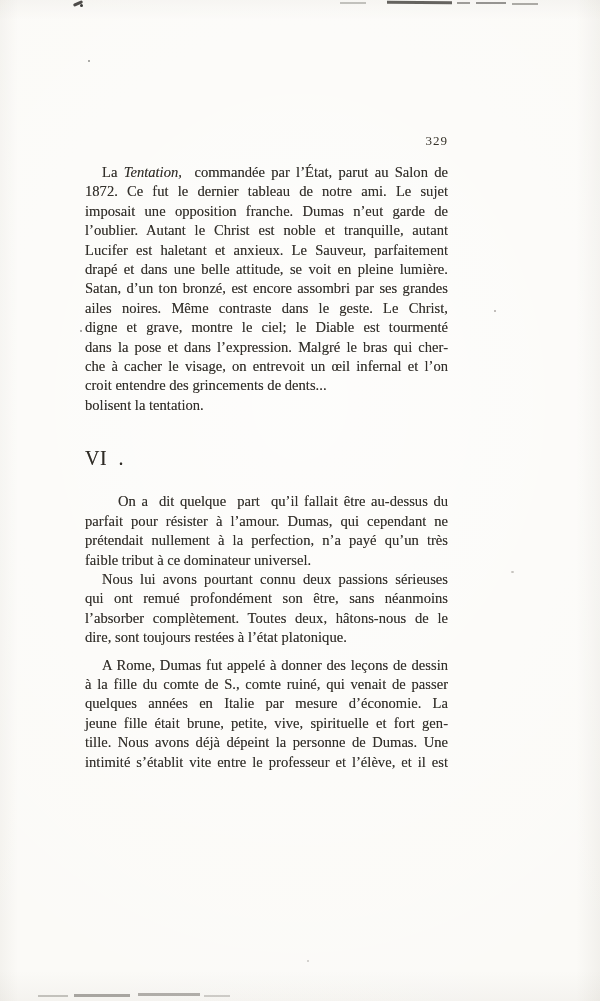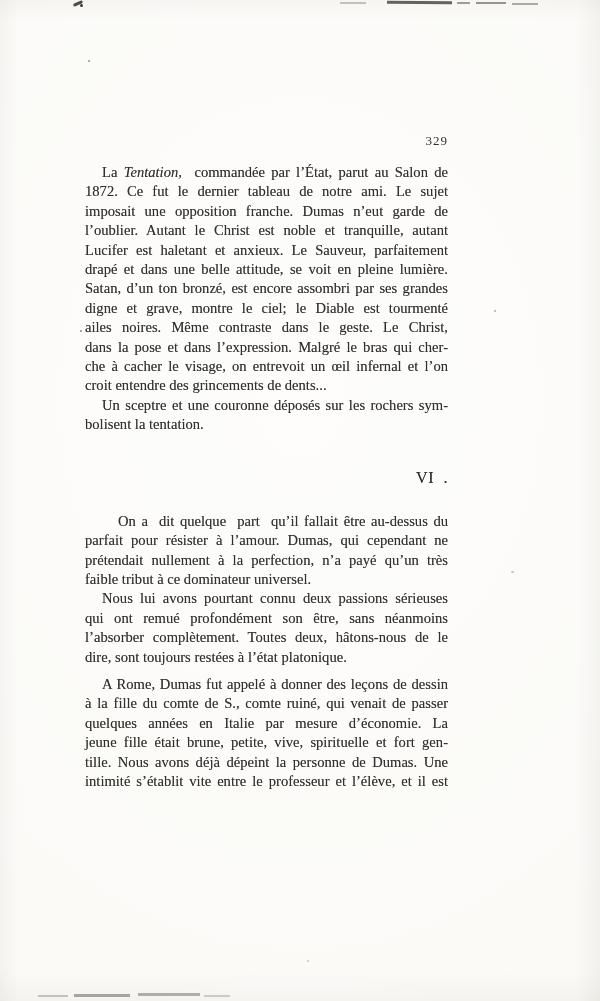--- a/index.html
+++ b/index.html
@@ -24,21 +24,21 @@
   .bodytext{
     position:absolute;left:85px;top:163px;width:363px;
     font-size:14.6px;line-height:19.4px;
     text-shadow:0 0 0.5px rgba(51,48,43,0.5);
   }
   .para{width:363px;}
   .line{height:19.4px;white-space:nowrap;}
   .fit{display:inline-block;white-space:pre;transform-origin:0 60%;text-align:right;}
   .fit i{font-style:italic;}
   .sec-heading{
-    text-align:right;font-size:16px;letter-spacing:0.6px;white-space:pre;
+    text-align:left;font-size:20px;letter-spacing:0.6px;white-space:pre;
     margin-top:34px;margin-bottom:24px;height:19.4px;line-height:19.4px;color:#2f2c26;
   }
   .art{position:absolute;}
 </style>
 </head>
 <body>
 
 <div class="page">
 
   <div class="header">
@@ -47,28 +47,27 @@
 
   <div class="bodytext" id="bodytext">
       <div class="para">
         <div class="line" style="padding-left: 17px;"><span class="fit" style="word-spacing: 2.61285px;"><span>La </span><i>Tentation,</i><span>  commandée par l’État, parut au Salon de</span></span></div>
         <div class="line"><span class="fit" style="word-spacing: 5.50156px;"><span>1872. Ce fut le dernier tableau de notre ami. Le sujet</span></span></div>
         <div class="line"><span class="fit" style="word-spacing: 5.65402px;"><span>imposait une opposition franche. Dumas n’eut garde de</span></span></div>
         <div class="line"><span class="fit" style="word-spacing: 5.14844px;"><span>l’oublier. Autant le Christ est noble et tranquille, autant</span></span></div>
         <div class="line"><span class="fit" style="word-spacing: 4.53125px;"><span>Lucifer est haletant et anxieux. Le Sauveur, parfaitement</span></span></div>
         <div class="line"><span class="fit" style="word-spacing: 2.74531px;"><span>drapé et dans une belle attitude, se voit en pleine lumière.</span></span></div>
         <div class="line"><span class="fit" style="word-spacing: 1.74306px;"><span>Satan, d’un ton bronzé, est encore assombri par ses grandes</span></span></div>
+        <div class="line"><span class="fit" style="word-spacing: 6.51953px;"><span>ailes noires. Même contraste dans le geste. Le Christ,</span></span></div>
         <div class="line"><span class="fit" style="word-spacing: 5.48264px;"><span>digne et grave, montre le ciel; le Diable est tourmenté</span></span></div>
-        <div class="line"><span class="fit" style="word-spacing: 6.51953px;"><span>ailes noires. Même contraste dans le geste. Le Christ,</span></span></div>
         <div class="line"><span class="fit" style="word-spacing: 2.49063px;"><span>dans la pose et dans l’expression. Malgré le bras qui cher-</span></span></div>
         <div class="line"><span class="fit" style="word-spacing: 2.49858px;"><span>che à cacher le visage, on entrevoit un œil infernal et l’on</span></span></div>
         <div class="line"><span class="fit"><span>croit entendre des grincements de dents...</span></span></div>
       </div>
       <div class="para">
-        <div class="line" style="padding-left: 17px;"><span class="fit" style="word-spacing: 1.74479px;"><span>Un sceptre et une couronne déposés sur les rochers sym-</span></span></div>
         <div class="line"><span class="fit"><span>bolisent la tentation.</span></span></div>
       </div>
       <div class="sec-heading">VI  .</div>
       <div class="para">
         <div class="line" style="padding-left: 33px;"><span class="fit" style="word-spacing: 1.89974px;"><span>On a  dit quelque  part  qu’il fallait être au-dessus du</span></span></div>
         <div class="line"><span class="fit" style="word-spacing: 4.34375px;"><span>parfait pour résister à l’amour. Dumas, qui cependant ne</span></span></div>
         <div class="line"><span class="fit" style="word-spacing: 4.49805px;"><span>prétendait nullement à la perfection, n’a payé qu’un très</span></span></div>
         <div class="line"><span class="fit"><span>faible tribut à ce dominateur universel.</span></span></div>
       </div>
       <div class="para">

